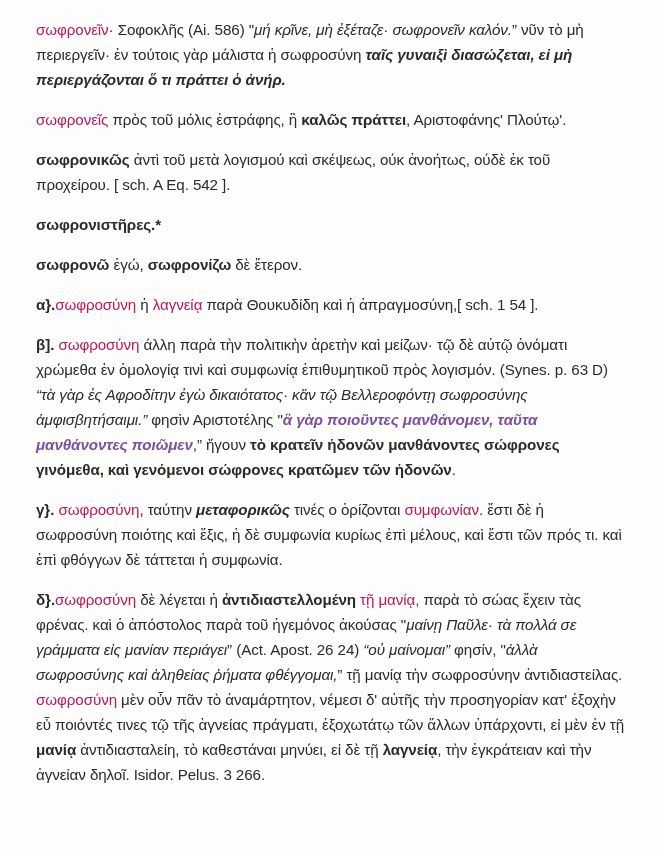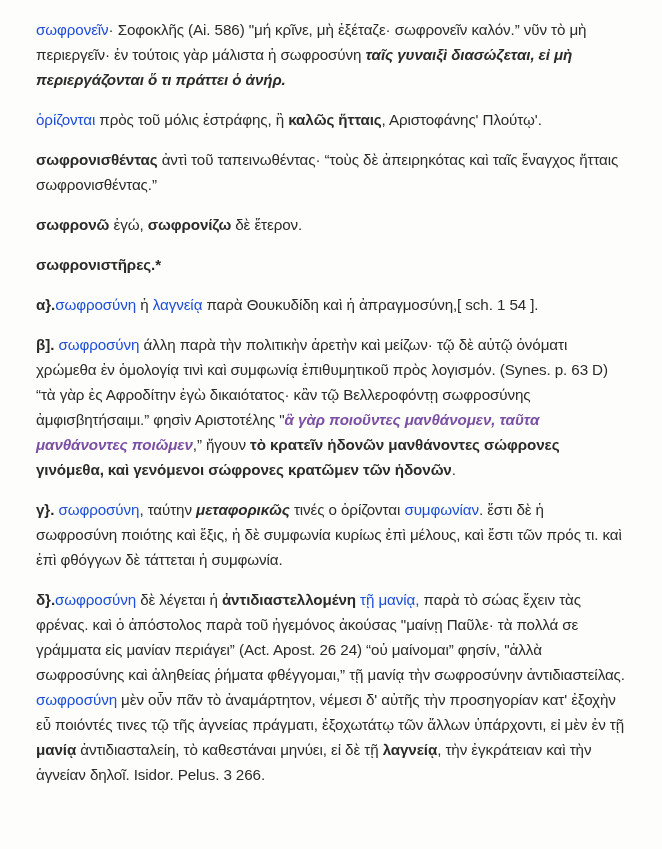--- a/index.html
+++ b/index.html
@@ -13,32 +13,32 @@
     position: absolute; left: 36px; top: 17px; width: 592px;
   }
   .entry {
     font-size: 15.2px;
     line-height: 25px;
     margin: 0 0 15px 0;
     letter-spacing: -0.1px;
     text-align: left;
   }
   .s-bold { font-weight: bold; }
-  .s-italic { }
+  .s-italic { font-style: italic; }
   .s-bolditalic { font-weight: bold; font-style: italic; }
-  .s-blue { color: #1d4ed8; }
+  .s-blue { color: #be185d; }
   .s-purple-bolditalic { color: #7b4fa3; font-weight: bold; font-style: italic; }
   .s-plain { }
 </style>
 </head>
 <body>
 
 <div class="page" id="page">
     <p class="entry"><span class="s-blue">σωφρονεῖν</span><span class="s-plain">· Σοφοκλῆς (Ai. 586) "</span><span class="s-italic">μή κρῖνε, μὴ ἐξέταζε· σωφρονεῖν καλόν.</span><span class="s-plain">” νῦν τὸ μὴ περιεργεῖν· ἐν τούτοις γὰρ μάλιστα ἡ σωφροσύνη </span><span class="s-bolditalic">ταῖς γυναιξὶ διασώζεται, εἰ μὴ περιεργάζονται ὅ τι πράττει ὁ ἀνήρ.</span></p>
-    <p class="entry"><span class="s-blue">ὁρίζονται</span><span class="s-plain"> πρὸς τοῦ μόλις ἐστράφης, ἢ </span><span class="s-bold">καλῶς ἥτταις</span><span class="s-plain">, Αριστοφάνης' Πλούτῳ'.</span></p>
-    <p class="entry"><span class="s-bold">σωφρονισθέντας</span><span class="s-plain"> ἀντὶ τοῦ ταπεινωθέντας· </span><span class="s-italic">“τοὺς δὲ ἀπειρηκότας καὶ ταῖς ἔναγχος ἥτταις σωφρονισθέντας.”</span></p>
+    <p class="entry"><span class="s-blue">σωφρονεῖς</span><span class="s-plain"> πρὸς τοῦ μόλις ἐστράφης, ἢ </span><span class="s-bold">καλῶς πράττει</span><span class="s-plain">, Αριστοφάνης' Πλούτῳ'.</span></p>
+    <p class="entry"><span class="s-bold">σωφρονικῶς</span><span class="s-plain"> ἀντὶ τοῦ μετὰ λογισμού καὶ σκέψεως, ούκ ἀνοήτως, ούδὲ ἐκ  τοῦ προχείρου. [ sch. A Eq. 542 ].</span></p>
+    <p class="entry"><span class="s-bold">σωφρονιστῆρες.*</span></p>
     <p class="entry"><span class="s-bold">σωφρονῶ</span><span class="s-plain"> ἐγώ, </span><span class="s-bold">σωφρονίζω</span><span class="s-plain"> δὲ ἕτερον.</span></p>
-    <p class="entry"><span class="s-bold">σωφρονιστῆρες.*</span></p>
     <p class="entry"><span class="s-bold">α}.</span><span class="s-blue">σωφροσύνη</span><span class="s-plain"> ἡ </span><span class="s-blue">λαγνείᾳ</span><span class="s-plain"> παρὰ Θουκυδίδη καὶ ἡ ἀπραγμοσύνη,[ sch. 1 54 ].</span></p>
     <p class="entry"><span class="s-bold">β]. </span><span class="s-blue">σωφροσύνη</span><span class="s-plain"> άλλη παρὰ τὴν πολιτικὴν ἀρετὴν καὶ μείζων· τῷ δὲ αὐτῷ ὀνόματι χρώμεθα ἐν ὁμολογίᾳ τινὶ καὶ συμφωνίᾳ ἐπιθυμητικοῦ πρὸς λογισμόν. (Synes. p. 63 D) </span><span class="s-italic">“τὰ γὰρ ἐς Αφροδίτην ἐγὼ δικαιότατος· κἂν τῷ Βελλεροφόντῃ σωφροσύνης ἀμφισβητήσαιμι.”</span><span class="s-plain"> φησὶν Αριστοτέλης "</span><span class="s-purple-bolditalic">ἃ γὰρ ποιοῦντες μανθάνομεν, ταῦτα μανθάνοντες  ποιῶμεν</span><span class="s-plain">,” ἤγουν  </span><span class="s-bold">τὸ κρατεῖν ἡδονῶν μανθάνοντες σώφρονες γινόμεθα, καὶ γενόμενοι σώφρονες κρατῶμεν τῶν ἡδονῶν</span><span class="s-plain">.</span></p>
     <p class="entry"><span class="s-bold">γ}. </span><span class="s-blue">σωφροσύνη</span><span class="s-plain">, ταύτην </span><span class="s-bolditalic">μεταφορικῶς</span><span class="s-plain"> τινές ο ὁρίζονται </span><span class="s-blue">συμφωνίαν</span><span class="s-plain">. ἔστι δὲ ἡ σωφροσύνη ποιότης καὶ ἕξις, ἡ δὲ συμφωνία κυρίως ἐπὶ μέλους, καὶ ἔστι τῶν πρός τι. καὶ ἐπὶ φθόγγων δὲ τάττεται ἡ συμφωνία.</span></p>
     <p class="entry"><span class="s-bold">δ}.</span><span class="s-blue">σωφροσύνη</span><span class="s-plain"> δὲ λέγεται ἡ </span><span class="s-bold">ἀντιδιαστελλομένη</span><span class="s-plain"> </span><span class="s-blue">τῇ μανίᾳ,</span><span class="s-plain"> παρὰ τὸ σώας ἔχειν τὰς φρένας. καὶ ὁ ἀπόστολος παρὰ  τοῦ  ἡγεμόνος ἀκούσας "</span><span class="s-italic">μαίνῃ Παῦλε· τὰ πολλά σε γράμματα εἰς μανίαν περιάγει</span><span class="s-plain">” (Act. Apost. 26 24) </span><span class="s-italic">“οὐ μαίνομαι”</span><span class="s-plain"> φησίν, "</span><span class="s-italic">ἀλλὰ σωφροσύνης καὶ ἀληθείας ῥήματα φθέγγομαι,</span><span class="s-plain">” τῇ μανίᾳ τὴν σωφροσύνην ἀντιδιαστείλας. </span><span class="s-blue">σωφροσύνη</span><span class="s-plain"> μὲν οὖν πᾶν τὸ ἀναμάρτητον, νέμεσι δ' αὐτῆς τὴν προσηγορίαν κατ' ἐξοχὴν εὖ ποιόντές τινες τῷ τῆς ἁγνείας πράγματι, ἐξοχωτάτῳ τῶν ἄλλων ὑπάρχοντι, εἰ μὲν ἐν τῇ </span><span class="s-bold">μανίᾳ</span><span class="s-plain"> ἀντιδιασταλείη, τὸ καθεστάναι μηνύει, εἰ δὲ τῇ </span><span class="s-bold">λαγνείᾳ</span><span class="s-plain">, τὴν ἐγκράτειαν καὶ τὴν ἁγνείαν δηλοῖ. Isidor. Pelus. 3 266.</span></p>
   </div>
 
 </body></html>

